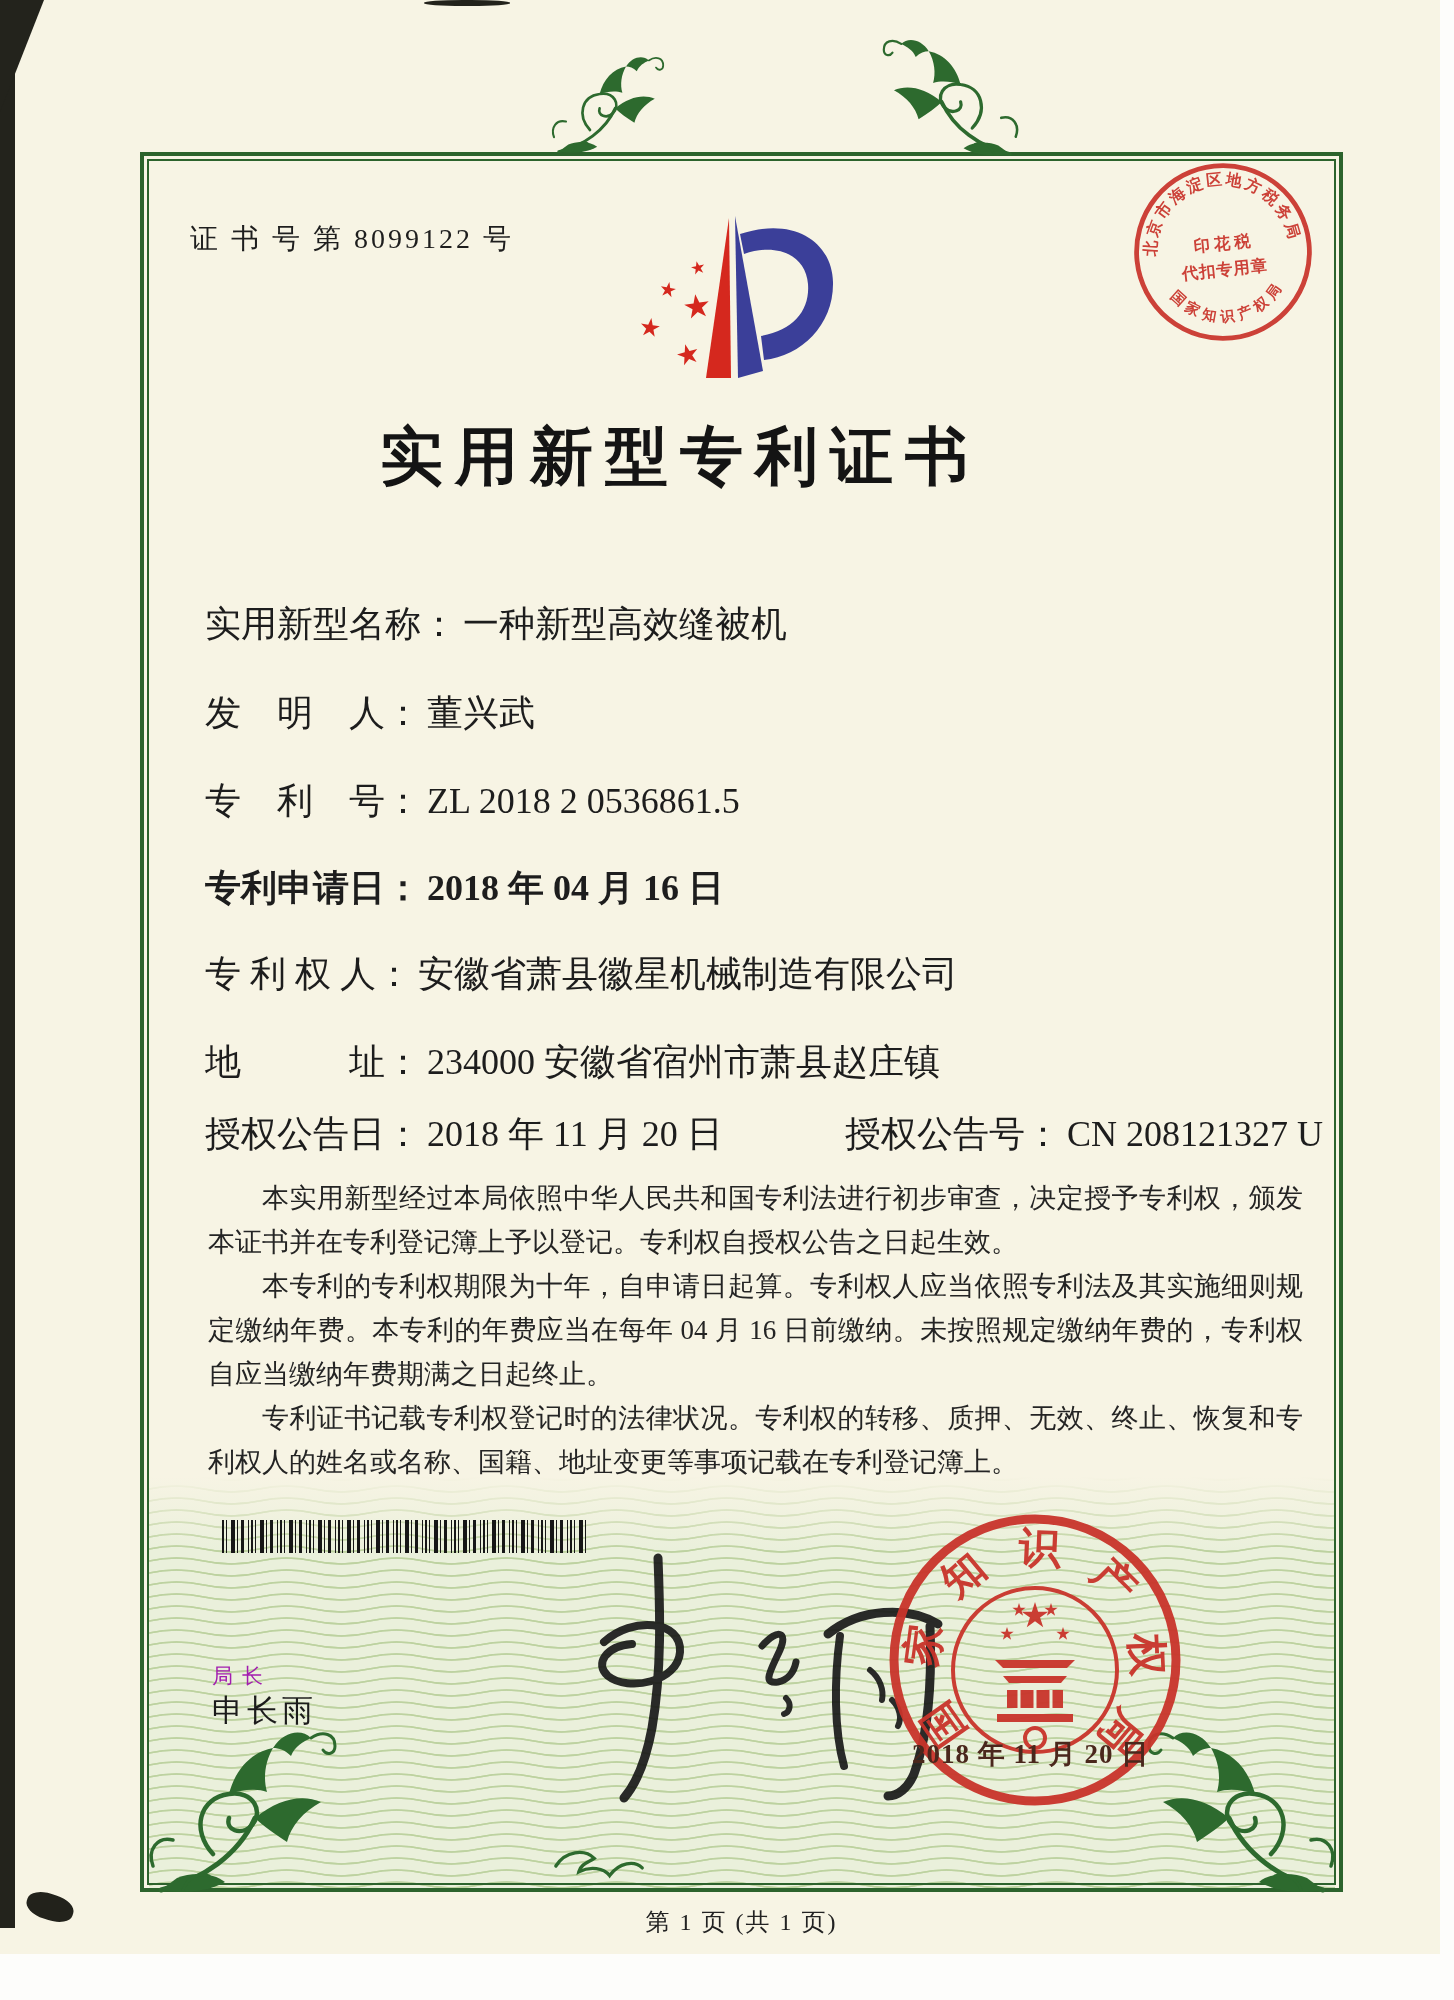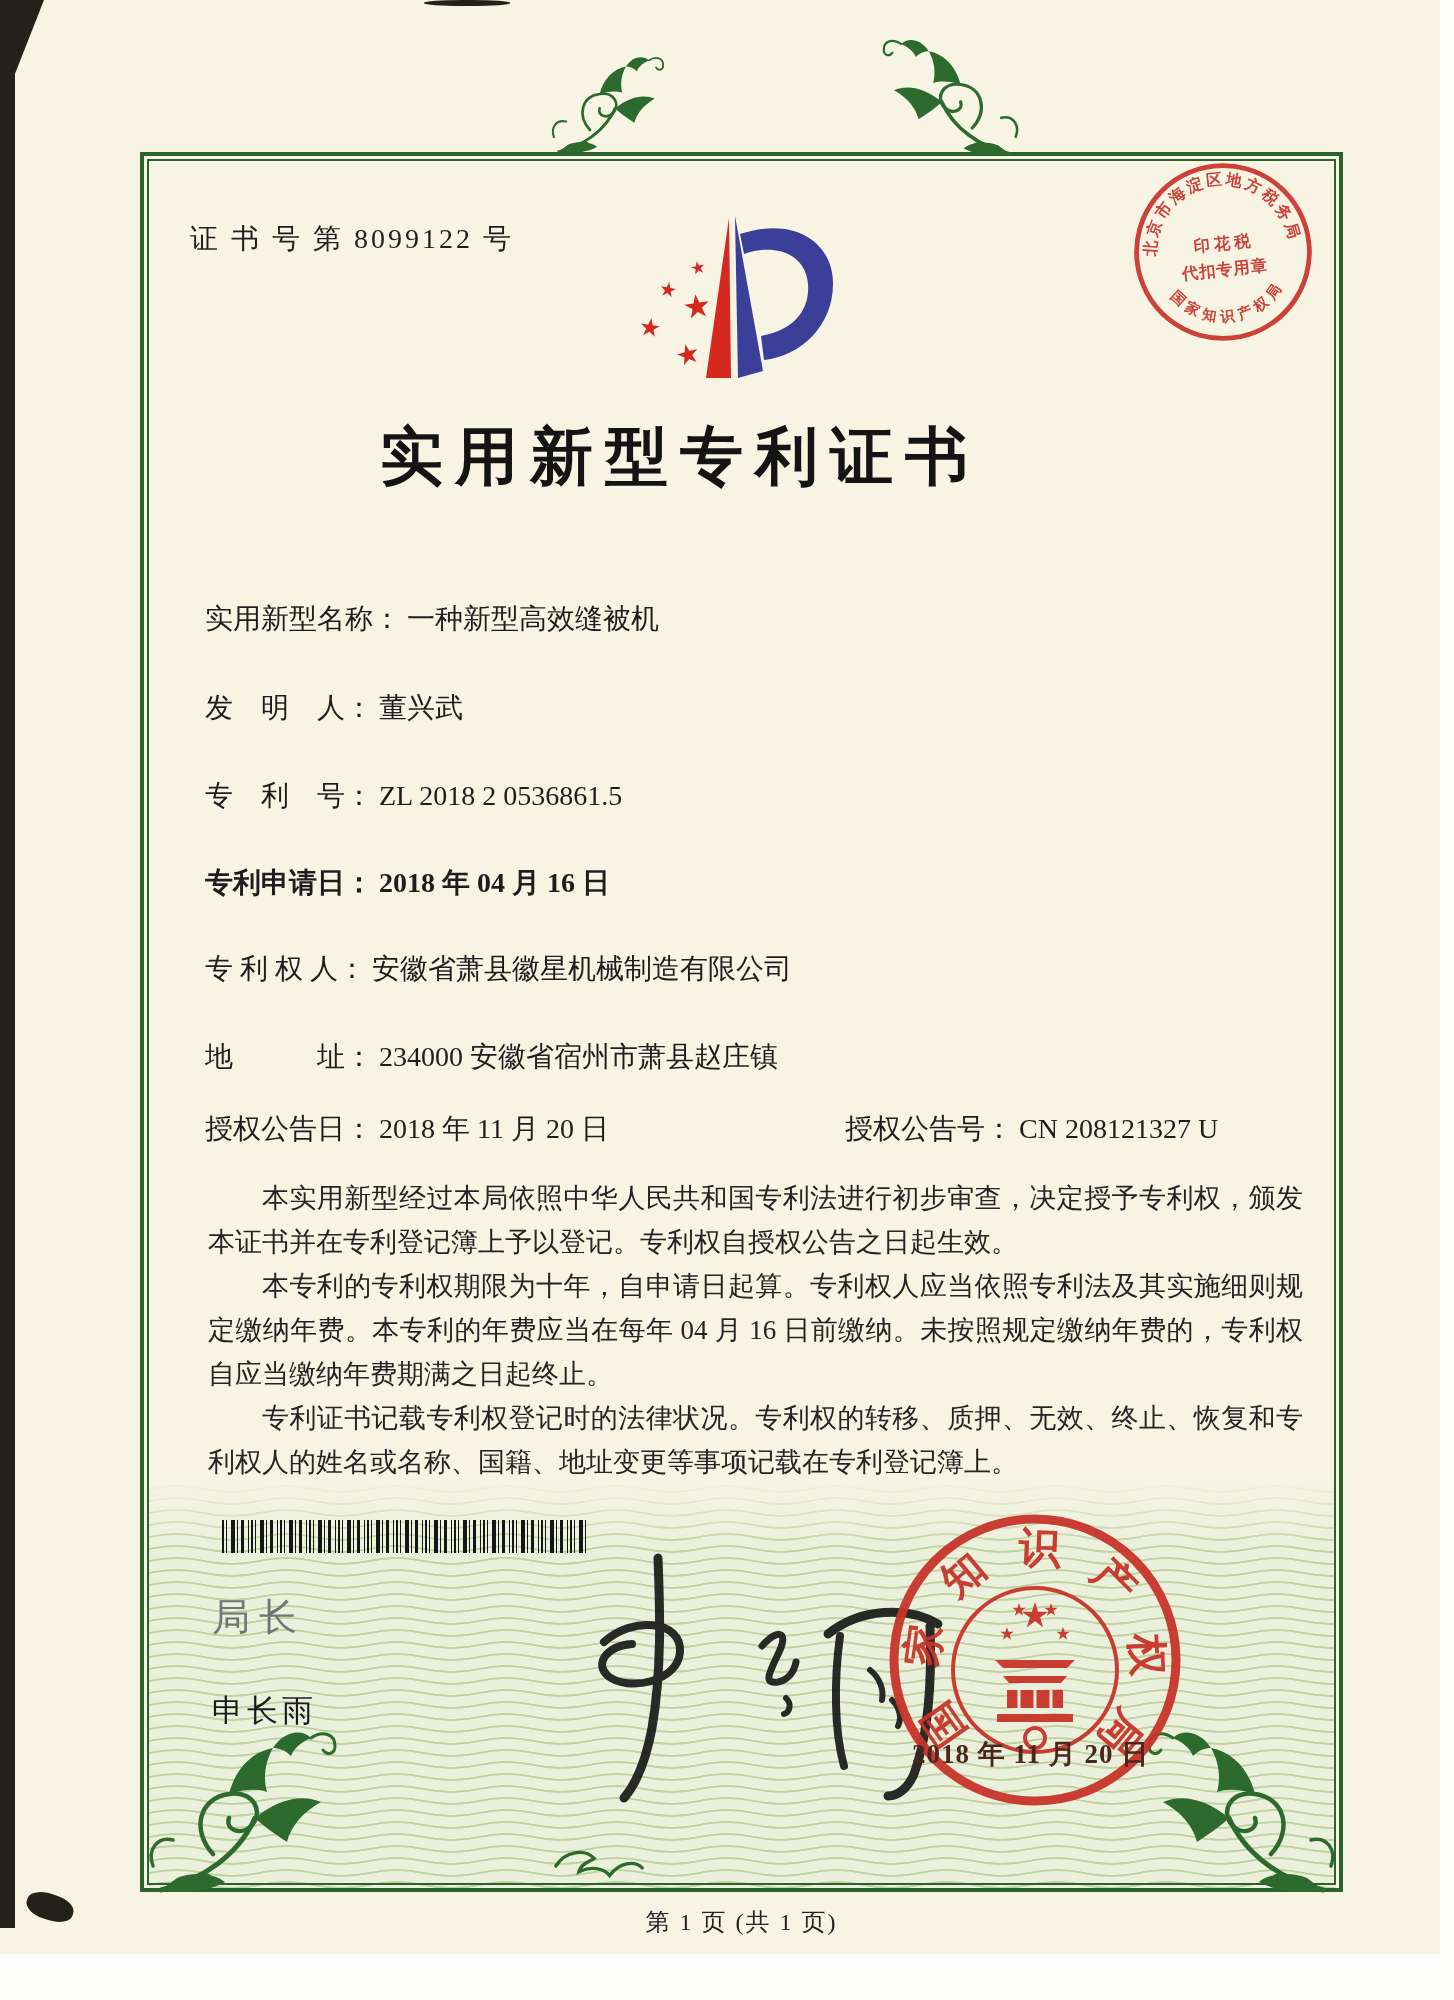--- a/index.html
+++ b/index.html
@@ -36,39 +36,39 @@
   .logo{position:absolute;left:612px;top:208px;}
 
   .seal-tax{position:absolute;left:1127px;top:156px;transform:rotate(-6deg);opacity:.93;}
   .seal-office{position:absolute;left:885px;top:1510px;opacity:.95;}
   .seal-date{position:absolute;left:912px;top:1736px;width:260px;font-size:27px;color:#4a271c;
              letter-spacing:1px;font-weight:bold;}
 
   .title{position:absolute;left:140px;top:414px;width:1080px;margin:0;text-align:center;
          font-size:63px;font-weight:700;letter-spacing:12px;color:#141414;}
 
-  .row{position:absolute;left:205px;font-size:28px;color:#1d1d1d;white-space:nowrap;}
+  .row{position:absolute;left:205px;font-size:36px;color:#1d1d1d;white-space:nowrap;}
   .row .val{margin-left:6px;}
   .r1{top:600px;} .r2{top:689px;} .r3{top:777px;} .r4{top:864px;font-weight:bold;} .r5{top:950px;} .r6{top:1038px;}
   .grant-left{top:1110px;} .grant-right{top:1110px;left:845px;text-align:right;}
 
   .paras{position:absolute;left:208px;top:1176px;width:1095px;font-size:27px;line-height:44px;
          color:#242424;text-align:justify;}
   .paras p{margin:0;text-indent:2em;}
 
   .barcode{position:absolute;left:222px;top:1520px;width:366px;height:33px;
     background:repeating-linear-gradient(90deg,
       #161616 0 2px,rgba(0,0,0,0) 2px 4px,
       #161616 4px 5px,rgba(0,0,0,0) 5px 9px,
       #161616 9px 13px,rgba(0,0,0,0) 13px 15px,
       #161616 15px 16px,rgba(0,0,0,0) 16px 19px,
       #161616 19px 22px,rgba(0,0,0,0) 22px 26px,
       #161616 26px 27px,rgba(0,0,0,0) 27px 29px);}
 
-  .signer-title{position:absolute;left:212px;top:1592px;font-size:38px;letter-spacing:9px;color:#737373;}
+  .signer-title{position:absolute;left:212px;top:1662px;font-size:21px;letter-spacing:9px;color:#a21caf;}
   .signer-name{position:absolute;left:212px;top:1690px;font-size:31px;letter-spacing:4px;color:#1b1b1b;}
   .signature{position:absolute;left:540px;top:1550px;opacity:.9;}
 
   .footer{position:absolute;left:140px;top:1906px;width:1203px;text-align:center;
           font-size:24px;color:#222;letter-spacing:2px;}
 </style>
 </head>
 <body>
 
 <svg width="0" height="0" style="position:absolute" aria-hidden="true">

